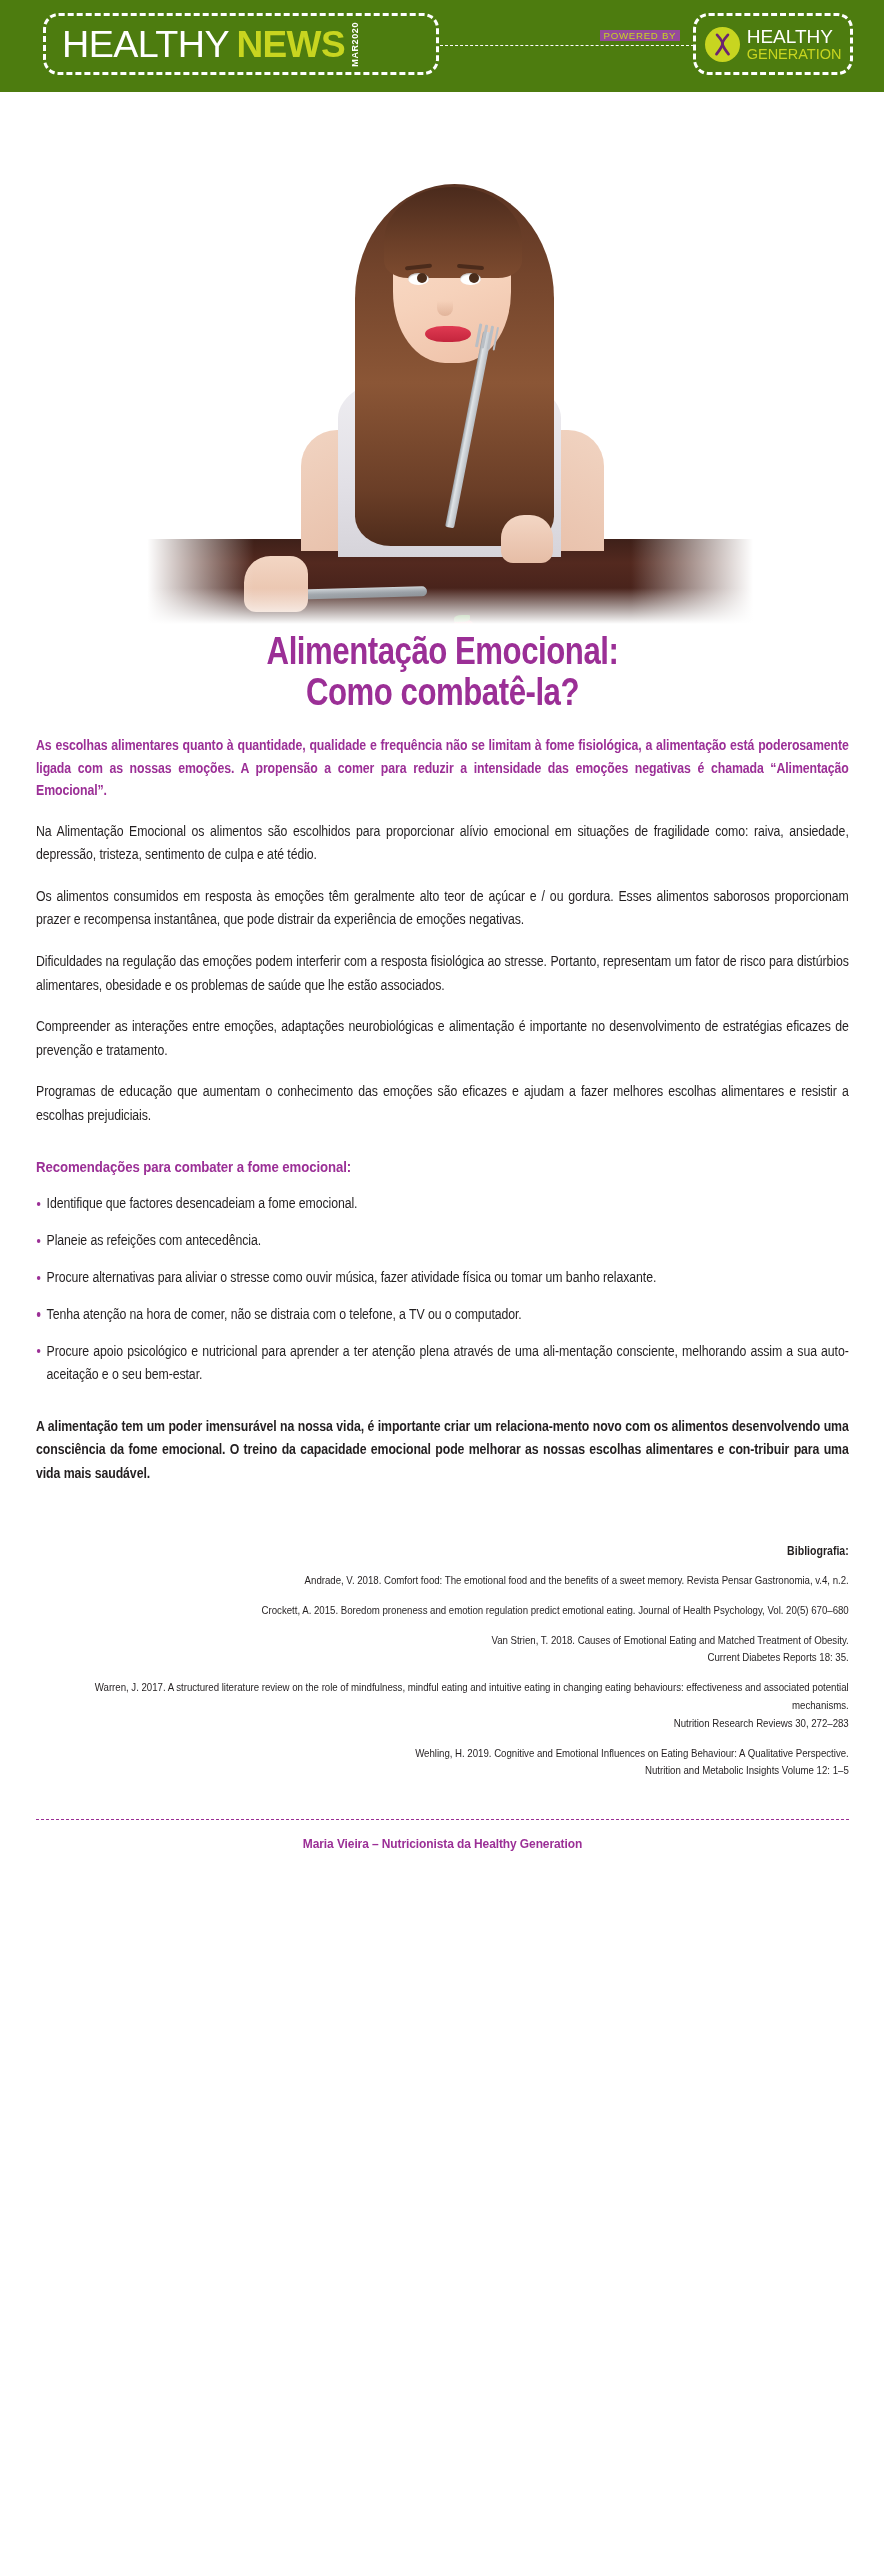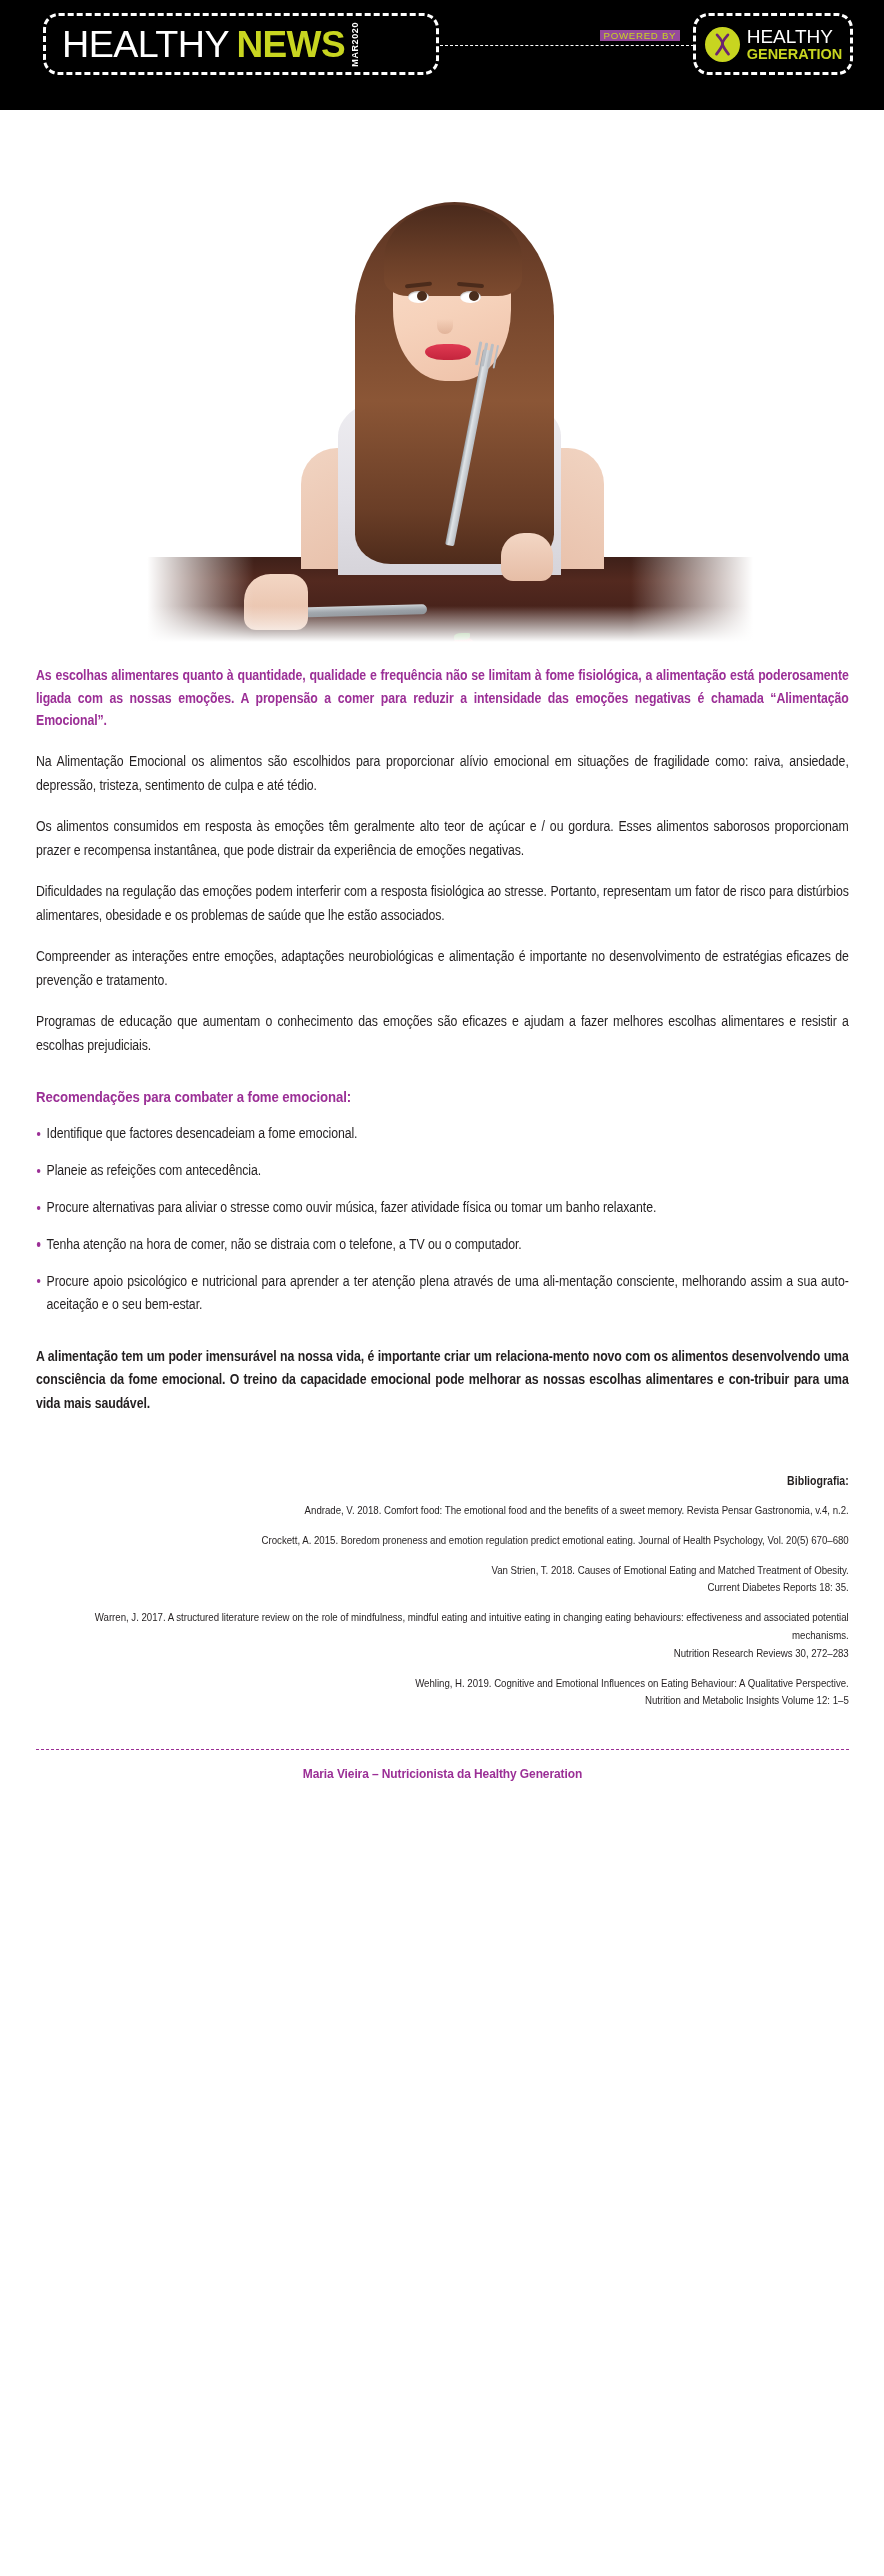--- a/index.html
+++ b/index.html
@@ -14,22 +14,22 @@
     width: 885px;
     height: 2576px;
     position: relative;
     overflow: hidden;
   }
 
   
   .header-bar {
     position: relative;
     width: 885px;
-    height: 110px;
-    background: #000000;
+    height: 92px;
+    background: #4d7c0f;
     overflow: hidden;
   }
 
   .logo-box {
     position: absolute;
     left: 43px;
     top: 13.3px;
     width: 396px;
     height: 62px;
     border: 3px dashed #ffffff;
@@ -127,21 +127,21 @@
     font-size: 19px;
     font-weight: 400;
     color: #ffffff;
     letter-spacing: 0px;
     text-transform: uppercase;
     display: block;
   }
 
   .hg-l2 {
     font-size: 14.5px;
-    font-weight: 700;
+    font-weight: 400;
     color: #c8d520;
     letter-spacing: 0px;
     text-transform: uppercase;
     display: block;
     margin-top: 1.2px;
   }
 
   
   .hero {
     position: relative;
@@ -588,20 +588,24 @@
     <div class="berry-leaf"></div>
     <div class="berry"></div>
     <div class="photo-fade-left"></div>
     <div class="photo-fade-right"></div>
     <div class="photo-fade-bottom"></div>
   </div>
 </div>
 
 <div class="content">
 
+  <div class="title-block">
+    <div class="title-l1">Alimentação Emocional:</div>
+    <div class="title-l2">Como combatê-la?</div>
+  </div>
 
   <div class="intro">As escolhas alimentares quanto à quantidade, qualidade e frequência não se limitam à fome fisiológica, a alimentação está poderosamente ligada com as nossas emoções. A propensão a comer para reduzir a intensidade das emoções negativas é chamada “Alimentação Emocional”.</div>
 
   <div class="para">Na Alimentação Emocional os alimentos são escolhidos para proporcionar alívio emocional em situações de fragilidade como: raiva, ansiedade, depressão, tristeza, sentimento de culpa e até tédio.</div>
   <div class="para">Os alimentos consumidos em resposta às emoções têm geralmente alto teor de açúcar e / ou gordura. Esses alimentos saborosos proporcionam prazer e recompensa instantânea, que pode distrair da experiência de emoções negativas.</div>
   <div class="para">Dificuldades na regulação das emoções podem interferir com a resposta fisiológica ao stresse. Portanto, representam um fator de risco para distúrbios alimentares, obesidade e os problemas de saúde que lhe estão associados.</div>
   <div class="para">Compreender as interações entre emoções, adaptações neurobiológicas e alimentação é importante no desenvolvimento de estratégias eficazes de prevenção e tratamento.</div>
   <div class="para">Programas de educação que aumentam o conhecimento das emoções são eficazes e ajudam a  fazer melhores escolhas alimentares e resistir a escolhas prejudiciais.</div>
 
   <div class="rec-heading">Recomendações para combater a fome emocional:</div>

